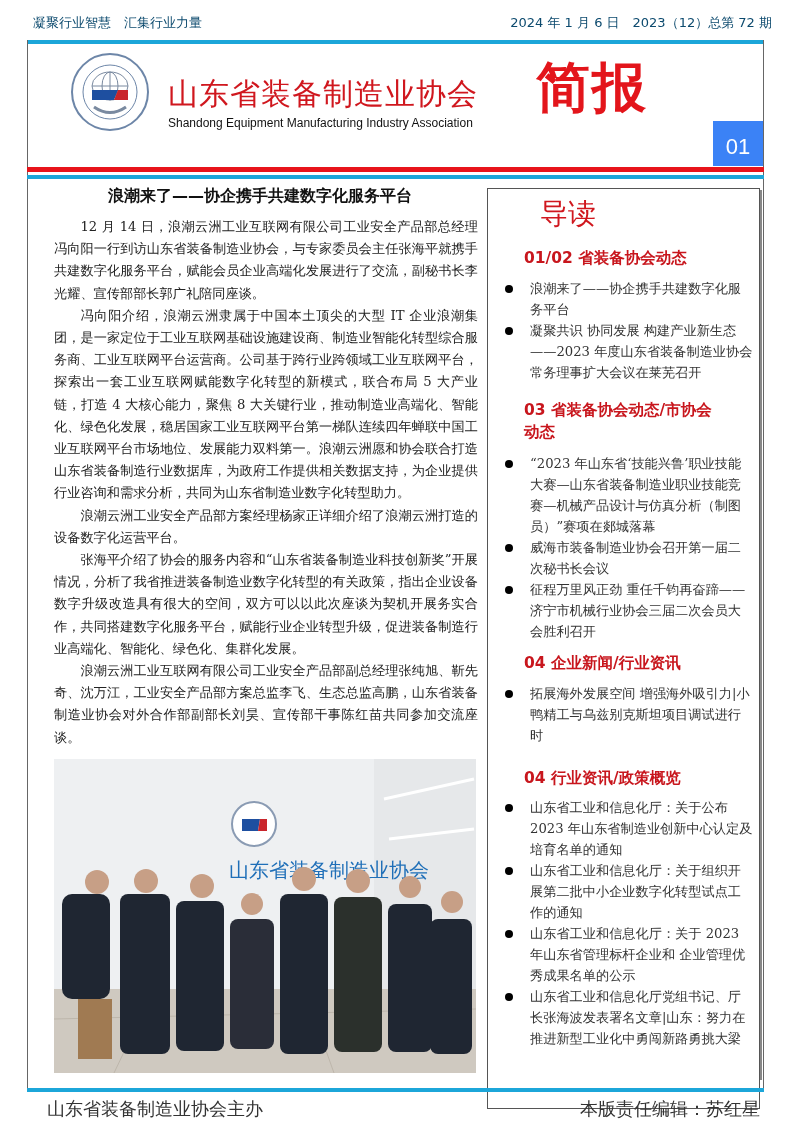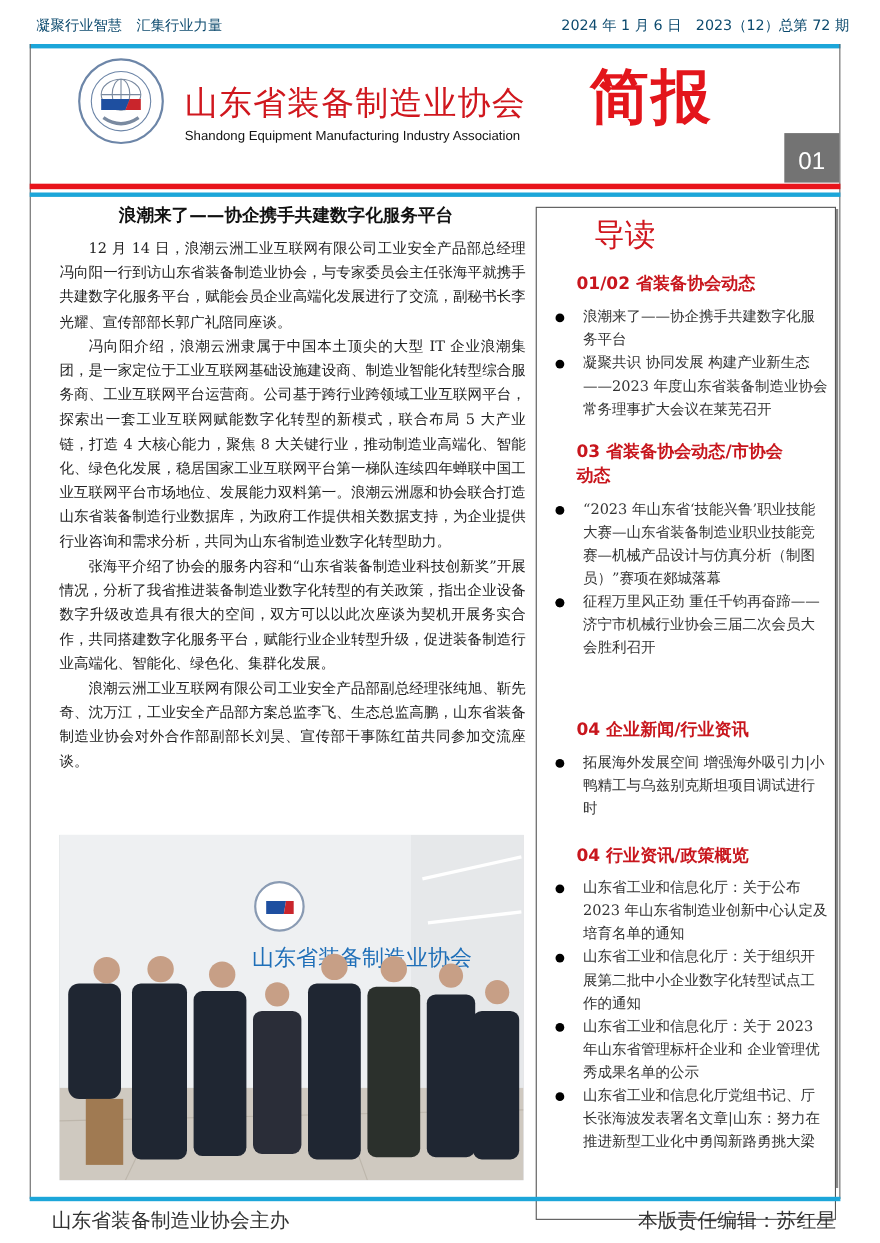--- a/index.html
+++ b/index.html
@@ -11,21 +11,21 @@
   .blue-line { position:absolute; left:27px; width:737px; background:#1ca6d9; height:4px; }
   .frame-left { position:absolute; left:27px; top:40px; width:1px; height:1050px; background:#666; }
   .frame-right { position:absolute; left:763px; top:40px; width:1px; height:1050px; background:#666; }
   #logo { position:absolute; left:70px; top:52px; width:80px; height:80px; }
   #org-cn { position:absolute; left:168px; top:74px; font-family:"DejaVu Sans","Liberation Sans",sans-serif;
             font-size:30px; color:#d0171e; letter-spacing:1px; }
   #org-en { position:absolute; left:168px; top:116px; font-family:"Liberation Sans","DejaVu Sans",sans-serif;
             font-size:12px; color:#111; }
   #brief { position:absolute; left:536px; top:52px; font-family:"DejaVu Sans","Liberation Sans",sans-serif;
            font-size:54px; font-weight:bold; color:#e3151b; letter-spacing:2px; }
-  #page-num { position:absolute; left:713px; top:121px; width:50px; height:45px; background:#737373; color:#fff;
+  #page-num { position:absolute; left:713px; top:121px; width:50px; height:45px; background:#3b82f6; color:#fff;
               font-family:"Liberation Sans","DejaVu Sans",sans-serif; font-size:22px; text-align:center; line-height:52px; }
   .red-line { position:absolute; left:27px; top:167px; width:737px; height:5px; background:#e8141b; }
   .blue-line2 { position:absolute; left:27px; top:175px; width:737px; height:4px; background:#1ca6d9; }
   #article-title { position:absolute; left:40px; top:186px; width:440px; text-align:center;
                    font-family:"DejaVu Sans","Liberation Sans",sans-serif; font-size:16px; font-weight:bold; color:#111; }
   #article { position:absolute; left:54px; top:216px; width:424px; font-size:13.2px; line-height:22.2px; color:#222; text-align:justify; }
   #article p { margin:0; text-indent:2em; }
   #photo { position:absolute; left:54px; top:759px; width:422px; height:314px; overflow:hidden; background:#d9dbdc; }
   .sidebar { position:absolute; left:487px; top:188px; width:273px; height:921px; border:1px solid #555; box-sizing:border-box; }
   .sidebar-shadow { position:absolute; left:760px; top:190px; width:2px; height:890px; background:#888; }
@@ -68,20 +68,21 @@
 <div id="brief">简报</div>
 <div id="page-num">01</div>
 
 <div class="red-line"></div>
 <div class="blue-line2"></div>
 
 <div id="article-title">浪潮来了——协企携手共建数字化服务平台</div>
 <div id="article">
   <p>12 月 14 日，浪潮云洲工业互联网有限公司工业安全产品部总经理冯向阳一行到访山东省装备制造业协会，与专家委员会主任张海平就携手共建数字化服务平台，赋能会员企业高端化发展进行了交流，副秘书长李光耀、宣传部部长郭广礼陪同座谈。</p>
   <p>冯向阳介绍，浪潮云洲隶属于中国本土顶尖的大型 IT 企业浪潮集团，是一家定位于工业互联网基础设施建设商、制造业智能化转型综合服务商、工业互联网平台运营商。公司基于跨行业跨领域工业互联网平台，探索出一套工业互联网赋能数字化转型的新模式，联合布局 5 大产业链，打造 4 大核心能力，聚焦 8 大关键行业，推动制造业高端化、智能化、绿色化发展，稳居国家工业互联网平台第一梯队连续四年蝉联中国工业互联网平台市场地位、发展能力双料第一。浪潮云洲愿和协会联合打造山东省装备制造行业数据库，为政府工作提供相关数据支持，为企业提供行业咨询和需求分析，共同为山东省制造业数字化转型助力。</p>
+  <p>浪潮云洲工业安全产品部方案经理杨家正详细介绍了浪潮云洲打造的设备数字化运营平台。</p>
   <p>张海平介绍了协会的服务内容和“山东省装备制造业科技创新奖”开展情况，分析了我省推进装备制造业数字化转型的有关政策，指出企业设备数字升级改造具有很大的空间，双方可以以此次座谈为契机开展务实合作，共同搭建数字化服务平台，赋能行业企业转型升级，促进装备制造行业高端化、智能化、绿色化、集群化发展。</p>
   <p>浪潮云洲工业互联网有限公司工业安全产品部副总经理张纯旭、靳先奇、沈万江，工业安全产品部方案总监李飞、生态总监高鹏，山东省装备制造业协会对外合作部副部长刘昊、宣传部干事陈红苗共同参加交流座谈。</p>
 </div>
 
 <div id="photo" title="合影：浪潮云洲与山东省装备制造业协会人员在协会logo墙前">
   <svg width="422" height="314" viewBox="0 0 422 314">
     <rect x="0" y="0" width="422" height="314" fill="#dfe3e6"></rect>
     <rect x="0" y="0" width="320" height="230" fill="#eef0f2"></rect>
     <polygon points="320,0 422,0 422,230 320,230" fill="#e6e8ea"></polygon>
     <line x1="330" y1="40" x2="420" y2="20" stroke="#ffffff" stroke-width="3"></line>
@@ -121,21 +122,21 @@
 
   <div class="sec" style="top:58px;">01/02 省装备协会动态</div>
   <div class="items" style="top:89px;">
     <div class="item"><span class="bullet"></span><span>浪潮来了——协企携手共建数字化服务平台</span></div>
     <div class="item"><span class="bullet"></span><span>凝聚共识 协同发展 构建产业新生态——2023 年度山东省装备制造业协会常务理事扩大会议在莱芜召开</span></div>
   </div>
 
   <div class="sec" style="top:210px; width:200px;">03 省装备协会动态/市协会动态</div>
   <div class="items" style="top:264px;">
     <div class="item"><span class="bullet"></span><span>“2023 年山东省‘技能兴鲁’职业技能大赛—山东省装备制造业职业技能竞赛—机械产品设计与仿真分析（制图员）”赛项在郯城落幕</span></div>
-    <div class="item"><span class="bullet"></span></div>
+    <div class="item"><span class="bullet"></span><span>威海市装备制造业协会召开第一届二次秘书长会议</span></div>
     <div class="item"><span class="bullet"></span><span>征程万里风正劲 重任千钧再奋蹄——济宁市机械行业协会三届二次会员大会胜利召开</span></div>
   </div>
 
   <div class="sec" style="top:463px;">04 企业新闻/行业资讯</div>
   <div class="items" style="top:494px;">
     <div class="item"><span class="bullet"></span><span>拓展海外发展空间 增强海外吸引力|小鸭精工与乌兹别克斯坦项目调试进行时</span></div>
   </div>
 
   <div class="sec" style="top:578px;">04 行业资讯/政策概览</div>
   <div class="items" style="top:608px;">

